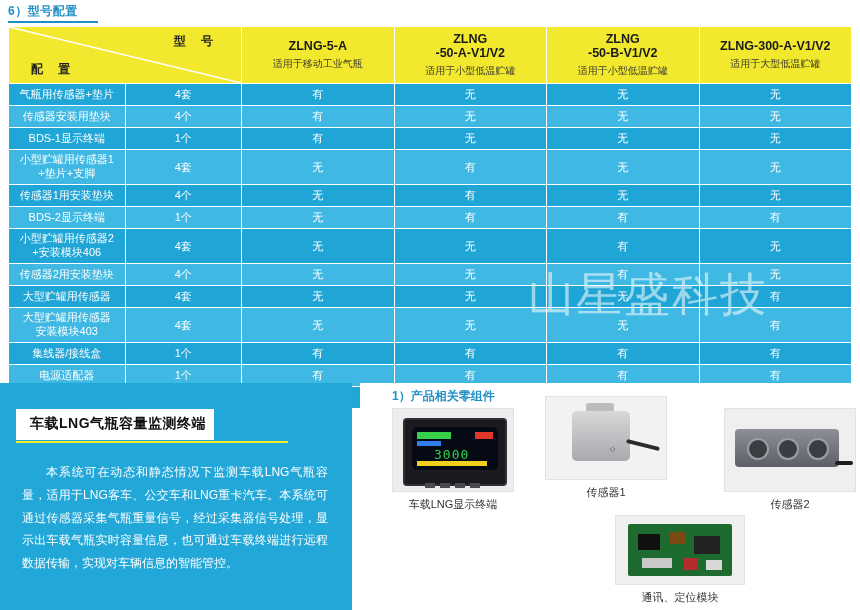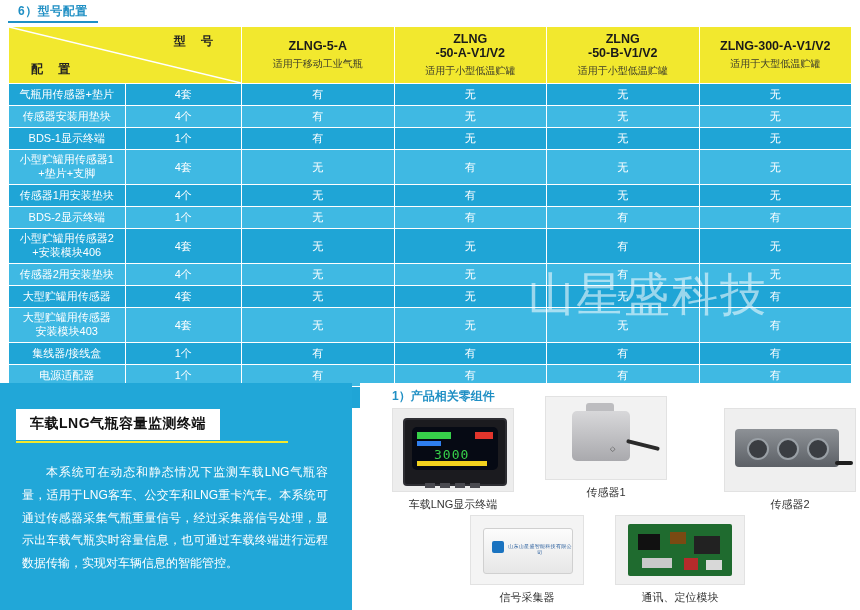--- a/index.html
+++ b/index.html
@@ -18,21 +18,20 @@
 
   
   .section-head {
     position: absolute;
     left: 8px;
     top: 3px;
     font-size: 12px;
     color: #1f8fc4;
     font-weight: bold;
     letter-spacing: 0.5px;
-    margin-left: 10px;
   }
   .section-head-rule {
     position: absolute;
     left: 8px;
     top: 21px;
     width: 90px;
     height: 2px;
     background: #1f8fc4;
   }
 
@@ -167,21 +166,21 @@
     top: 0;
     width: 352px;
     height: 227px;
     background: #21a7d8;
   }
   .badge {
     position: absolute;
     left: 16px;
     top: 26px;
     background: #ffffff;
-    padding: 6px 14px 7px 14px;
+    padding: 6px 8px 7px 14px;
     font-size: 14px;
     font-weight: bold;
     color: #111;
     letter-spacing: 0.5px;
   }
   .badge-underline {
     position: absolute;
     left: 16px;
     top: 58px;
     width: 272px;
@@ -487,29 +486,20 @@
         <div class="s2-body">
             <i></i>
             <i></i>
             <i></i>
           </div>
         <div class="s2-cable"></div>
       </div>
       <span class="cap">传感器2</span>
     </div>
 
-    <div class="prod" id="prod4">
-      <div class="frame">
-        <div class="c-body">
-          <span class="c-logo"></span>
-          <span class="c-text">山东山星盛智能科技有限公司</span>
-        </div>
-      </div>
-      <span class="cap">信号采集器</span>
-    </div>
 
     <div class="prod" id="prod5">
       <div class="frame">
         <div class="pcb">
           <span class="chip a"></span>
           <span class="chip b"></span>
           <span class="chip c"></span>
           <span class="chip d"></span>
           <span class="chip e"></span>
           <span class="chip f"></span>

